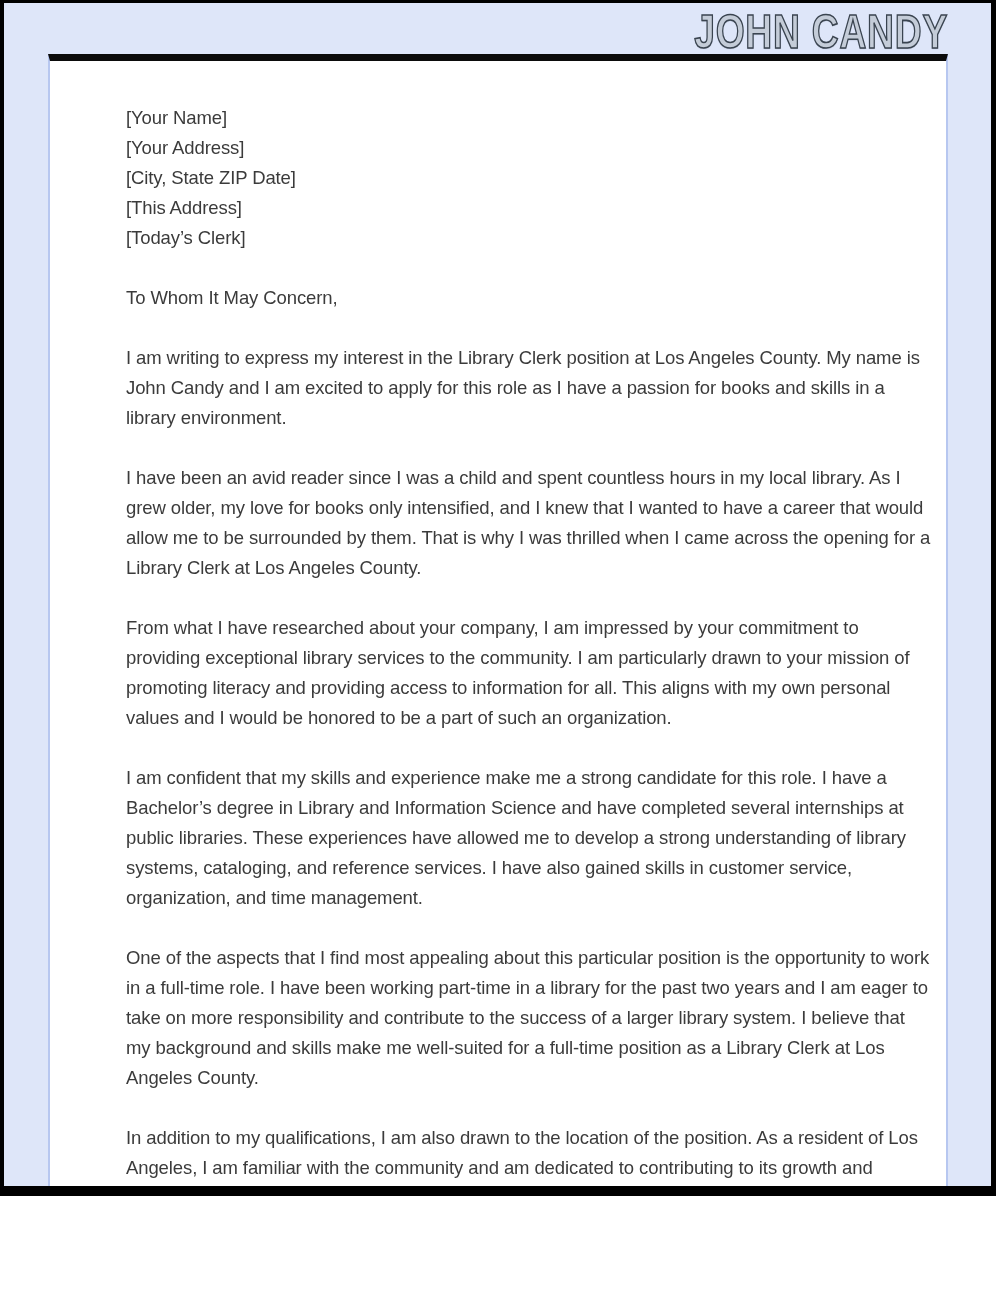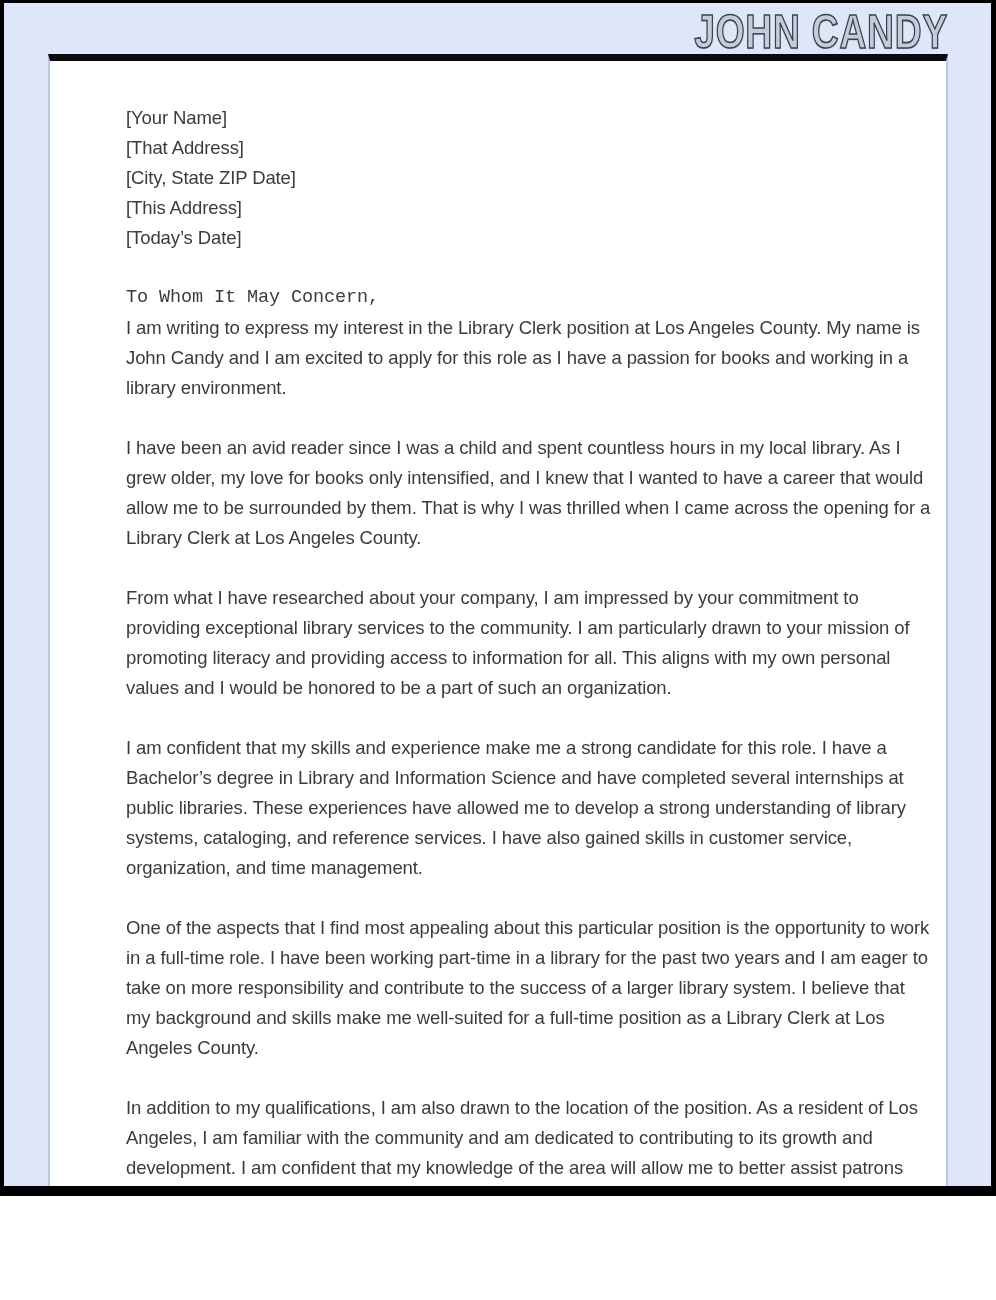--- a/index.html
+++ b/index.html
@@ -67,21 +67,21 @@
     font-size:18.5px;
     line-height:30px;
     letter-spacing:-0.1px;
     color:var(--body-text);
   }
   .addr-line{
     line-height:30px;
   }
   .greeting{
     margin-top:30px;
-    font-family:Liberation Mono, monospace;
+    margin-bottom:30px;
   }
   .para{
     margin:0 0 30px 0;
   }
   .watermark{
     position:absolute;
     right:8px;
     bottom:2px;
     font-size:16px;
     line-height:18px;
@@ -94,30 +94,30 @@
 
 <div class="canvas">
 
   <div class="header-name">JOHN CANDY</div>
 
   <div class="page">
     <div class="letter-content">
 
       <div>
           <div class="addr-line">[Your Name]</div>
-          <div class="addr-line">[That Address]</div>
+          <div class="addr-line">[Your Address]</div>
           <div class="addr-line">[City, State ZIP Date]</div>
           <div class="addr-line">[This Address]</div>
-          <div class="addr-line">[Today’s Date]</div>
+          <div class="addr-line">[Today’s Clerk]</div>
         </div>
 
       <div class="greeting">To Whom It May Concern,</div>
 
       <div>
-          <div class="para">I am writing to express my interest in the Library Clerk position at Los Angeles County. My name is John Candy and I am excited to apply for this role as I have a passion for books and working in a library environment.</div>
+          <div class="para">I am writing to express my interest in the Library Clerk position at Los Angeles County. My name is John Candy and I am excited to apply for this role as I have a passion for books and skills in a library environment.</div>
           <div class="para">I have been an avid reader since I was a child and spent countless hours in my local library. As I grew older, my love for books only intensified, and I knew that I wanted to have a career that would allow me to be surrounded by them. That is why I was thrilled when I came across the opening for a Library Clerk at Los Angeles County.</div>
           <div class="para">From what I have researched about your company, I am impressed by your commitment to providing exceptional library services to the community. I am particularly drawn to your mission of promoting literacy and providing access to information for all. This aligns with my own personal values and I would be honored to be a part of such an organization.</div>
           <div class="para">I am confident that my skills and experience make me a strong candidate for this role. I have a Bachelor’s degree in Library and Information Science and have completed several internships at public libraries. These experiences have allowed me to develop a strong understanding of library systems, cataloging, and reference services. I have also gained skills in customer service, organization, and time management.</div>
           <div class="para">One of the aspects that I find most appealing about this particular position is the opportunity to work in a full-time role. I have been working part-time in a library for the past two years and I am eager to take on more responsibility and contribute to the success of a larger library system. I believe that my background and skills make me well-suited for a full-time position as a Library Clerk at Los Angeles County.</div>
           <div class="para">In addition to my qualifications, I am also drawn to the location of the position. As a resident of Los Angeles, I am familiar with the community and am dedicated to contributing to its growth and development. I am confident that my knowledge of the area will allow me to better assist patrons and provide them with a positive library experience.</div>
         </div>
 
     </div>
 
     <div class="watermark">Lazyapply.com</div>

